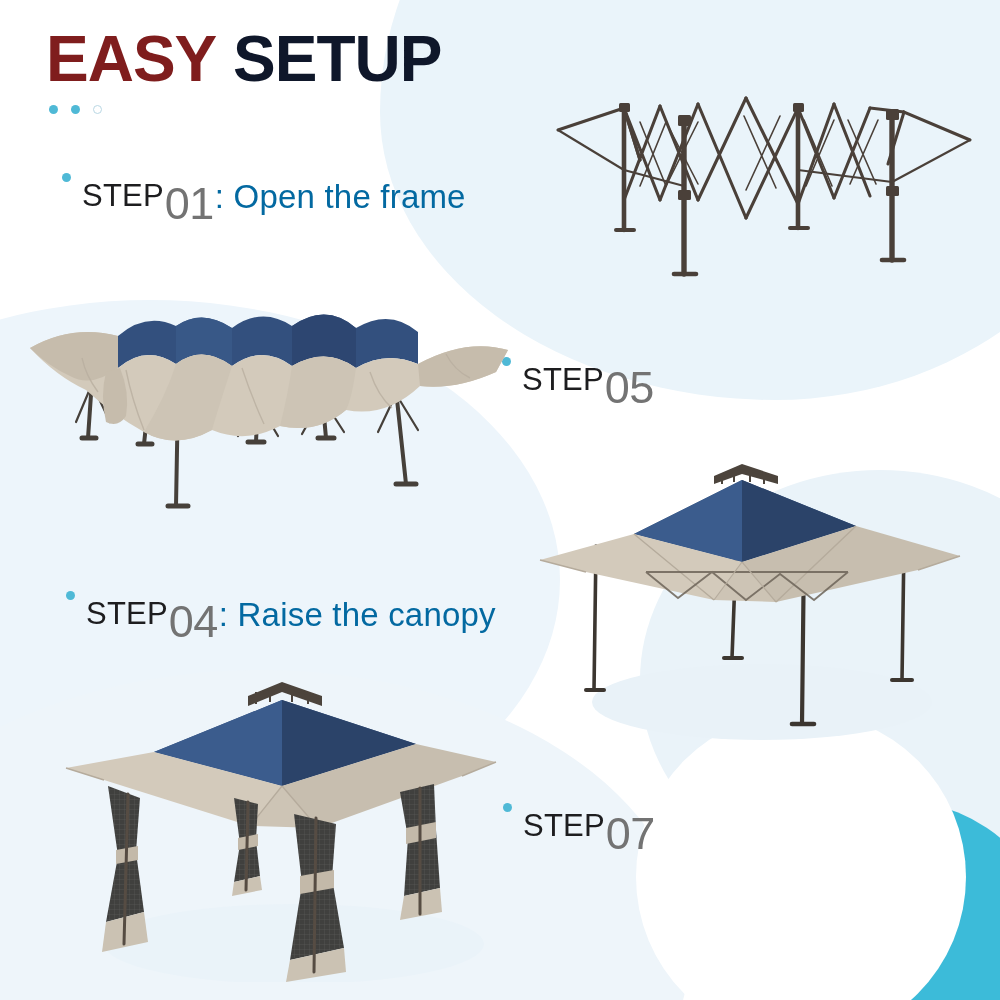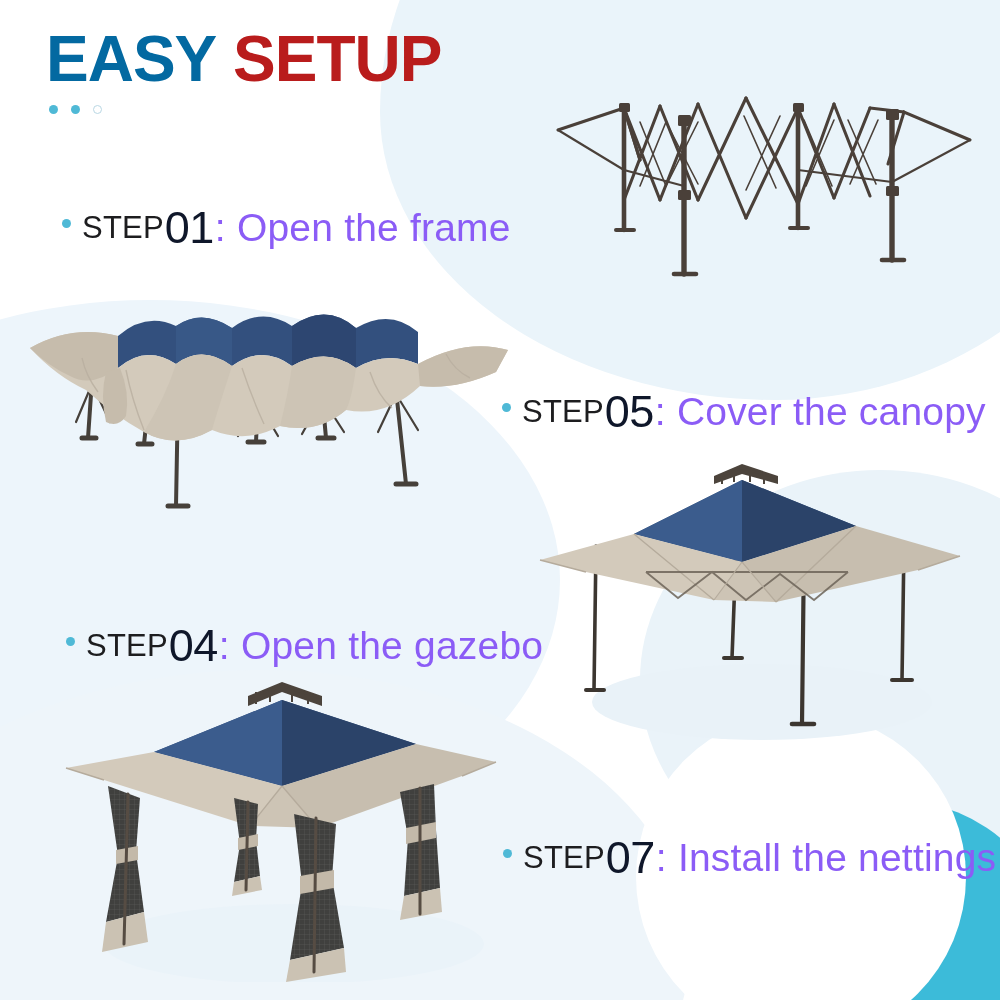--- a/index.html
+++ b/index.html
@@ -78,56 +78,55 @@
 
   
   .header { position: absolute; left: 46px; top: 26px; }
   .title {
     font-size: 64px;
     font-weight: bold;
     letter-spacing: -1px;
     line-height: 1.05;
     white-space: nowrap;
   }
-  .title .kw { color: #0369a1; }
-  .title .kw2 { color: #b91c1c; margin-top: 48px; }
+  .title .kw { color: #7f1d1d; }
+  .title .kw2 { color: #0f172a; margin-top: 48px; }
   .dots { margin-top: 12px; display: flex; align-items: center; gap: 13px; padding-left: 3px; }
   .dot { width: 9px; height: 9px; border-radius: 50%; background: #4fb9d6; }
   .dot.hollow { background: transparent; border: 1.6px solid #b9d7e4; width: 7px; height: 7px; }
 
   
   .step {
     position: absolute;
     display: flex;
-    align-items: center;
+    align-items: flex-start;
     white-space: nowrap;
-    margin-top: 24px;
   }
   .step .bullet {
     width: 9px; height: 9px; border-radius: 50%;
     background: #4fb9d6;
     margin-right: 11px;
     position: relative;
     top: -5px;
     flex: none;
   }
   .step .lbl {
     font-size: 31px;
     color: #1d1d1f;
     letter-spacing: 0.2px;
   }
   .step .num {
     font-size: 45px;
-    color: #0f172a;
+    color: #737373;
     letter-spacing: -0.5px;
     padding: 0 1px;
   }
   .step .rest {
-    font-size: 39px;
-    color: #8b5cf6;
+    font-size: 33px;
+    color: #0369a1;
     letter-spacing: 0.2px;
   }
 
   #step-1 { left: 62px;  top: 178px; }
   #step-2 { left: 502px; top: 362px; }
   #step-3 { left: 66px;  top: 596px; }
   #step-4 { left: 503px; top: 808px; }
 
   
   .illus { position: absolute; }
@@ -166,35 +165,33 @@
     <span class="bullet"></span>
     <span class="lbl">STEP</span>
     <span class="num">01</span>
     <span class="rest">: Open the frame</span>
   </div>
 
   <div class="step" id="step-2">
     <span class="bullet"></span>
     <span class="lbl">STEP</span>
     <span class="num">05</span>
-    <span class="rest">: Cover the canopy</span>
   </div>
 
   <div class="step" id="step-3">
     <span class="bullet"></span>
     <span class="lbl">STEP</span>
     <span class="num">04</span>
-    <span class="rest">: Open the gazebo</span>
+    <span class="rest">: Raise the canopy</span>
   </div>
 
   <div class="step" id="step-4">
     <span class="bullet"></span>
     <span class="lbl">STEP</span>
     <span class="num">07</span>
-    <span class="rest">: Install the nettings</span>
   </div>
 
   <div class="illus" id="illus-1">
     <svg viewBox="0 0 432 210" xmlns="http://www.w3.org/2000/svg">
       <g stroke="#4a4039" stroke-width="3.1" fill="none" stroke-linecap="round">
 
         <path d="M10 52 L76 30 L92 82"></path>
         <path d="M92 82 L76 30"></path>
         <path d="M422 62 L356 34 L340 86"></path>
 

